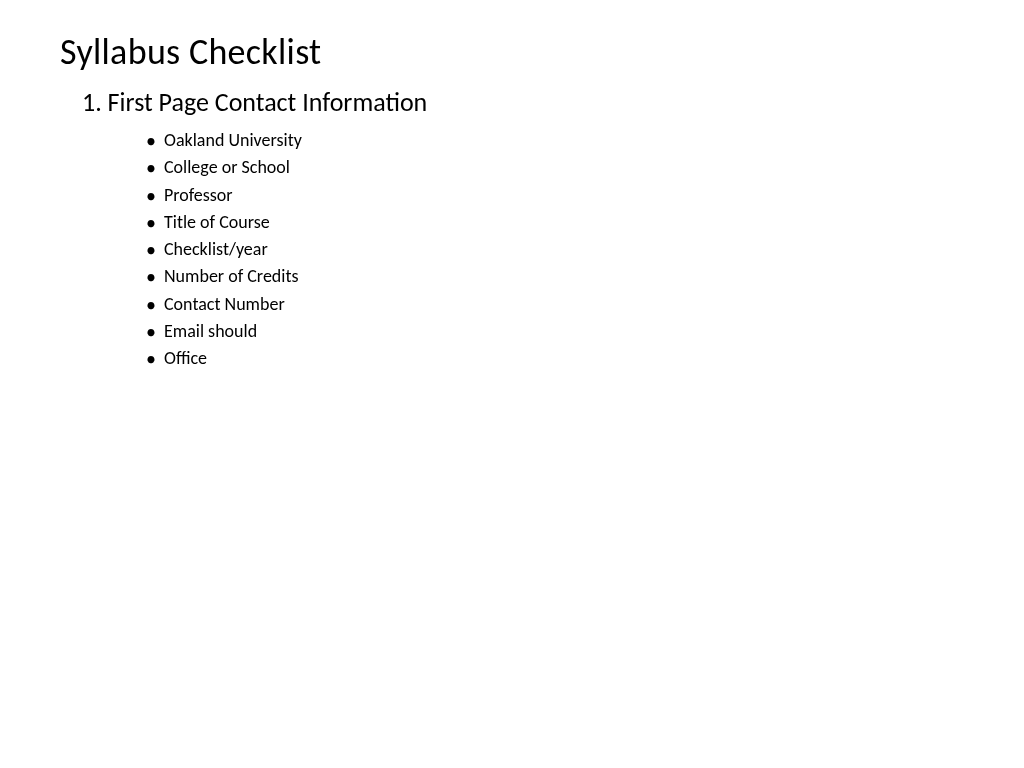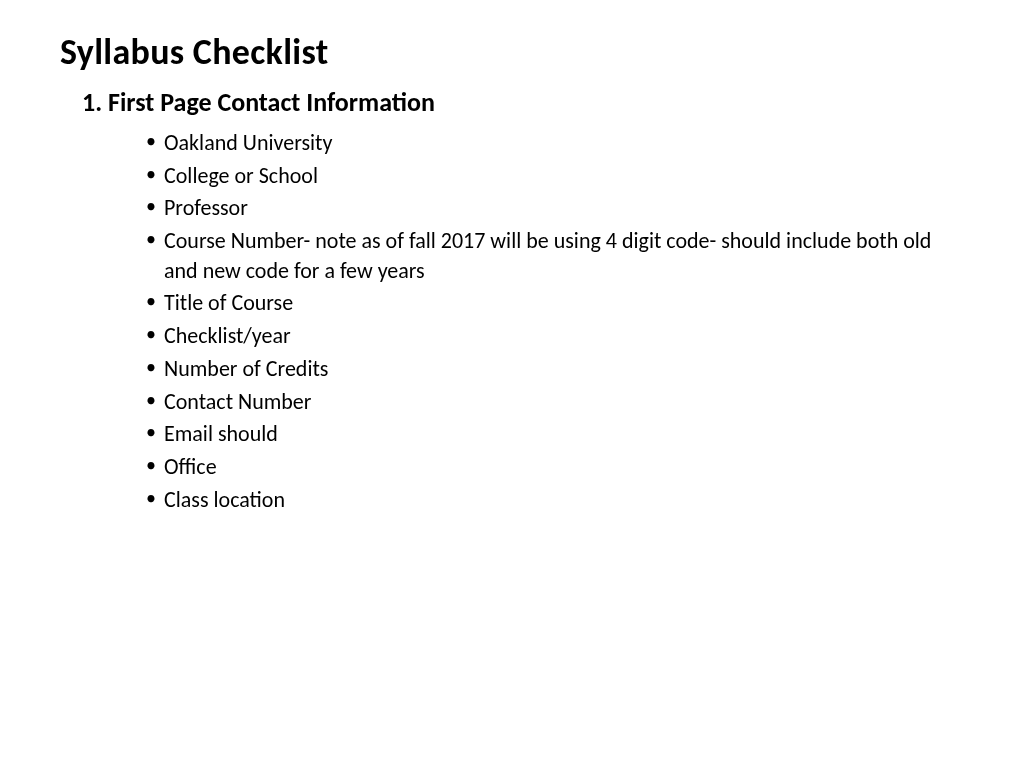--- a/index.html
+++ b/index.html
@@ -10,36 +10,36 @@
     body {
       width: 1024px;
       height: 768px;
       background: #ffffff;
       font-family: Calibri, "Segoe UI", Arial, sans-serif;
       color: #000000;
       padding: 30px 60px;
     }
     .slide-title {
       font-size: 36px;
-      font-weight: 700;
+      font-weight: 400;
       margin-bottom: 12px;
       letter-spacing: 0.3px;
     }
     .section-heading {
       font-size: 26px;
-      font-weight: 700;
+      font-weight: 400;
       margin-bottom: 10px;
       margin-left: 22px;
     }
     .bullet-list {
       list-style: none;
       margin-left: 86px;
     }
     .bullet-item {
-      font-size: 22px;
+      font-size: 18px;
       font-weight: 400;
       line-height: 1.35;
       position: relative;
       padding-left: 18px;
       margin-bottom: 3px;
     }
     .bullet-item::before {
       content: "•";
       position: absolute;
       left: 0;
@@ -51,21 +51,19 @@
 <body>
 
 <h1 class="slide-title">Syllabus Checklist</h1>
 
 <h2 class="section-heading">1. First Page Contact Information</h2>
 
 <ul class="bullet-list">
   <li class="bullet-item">Oakland University</li>
   <li class="bullet-item">College or School</li>
   <li class="bullet-item">Professor</li>
-  <li class="bullet-item">Course Number- note as of fall 2017 will be using 4 digit code- should include both old and new code for a few years</li>
   <li class="bullet-item">Title of Course</li>
   <li class="bullet-item">Checklist/year</li>
   <li class="bullet-item">Number of Credits</li>
   <li class="bullet-item">Contact Number</li>
   <li class="bullet-item">Email should</li>
   <li class="bullet-item">Office</li>
-  <li class="bullet-item">Class location</li>
 </ul>
 
 </body></html>

